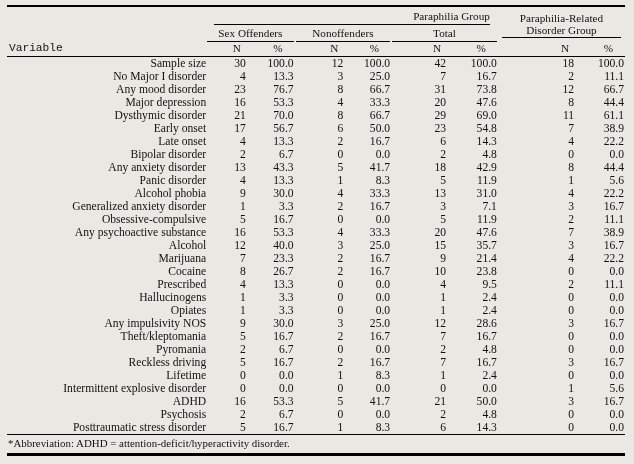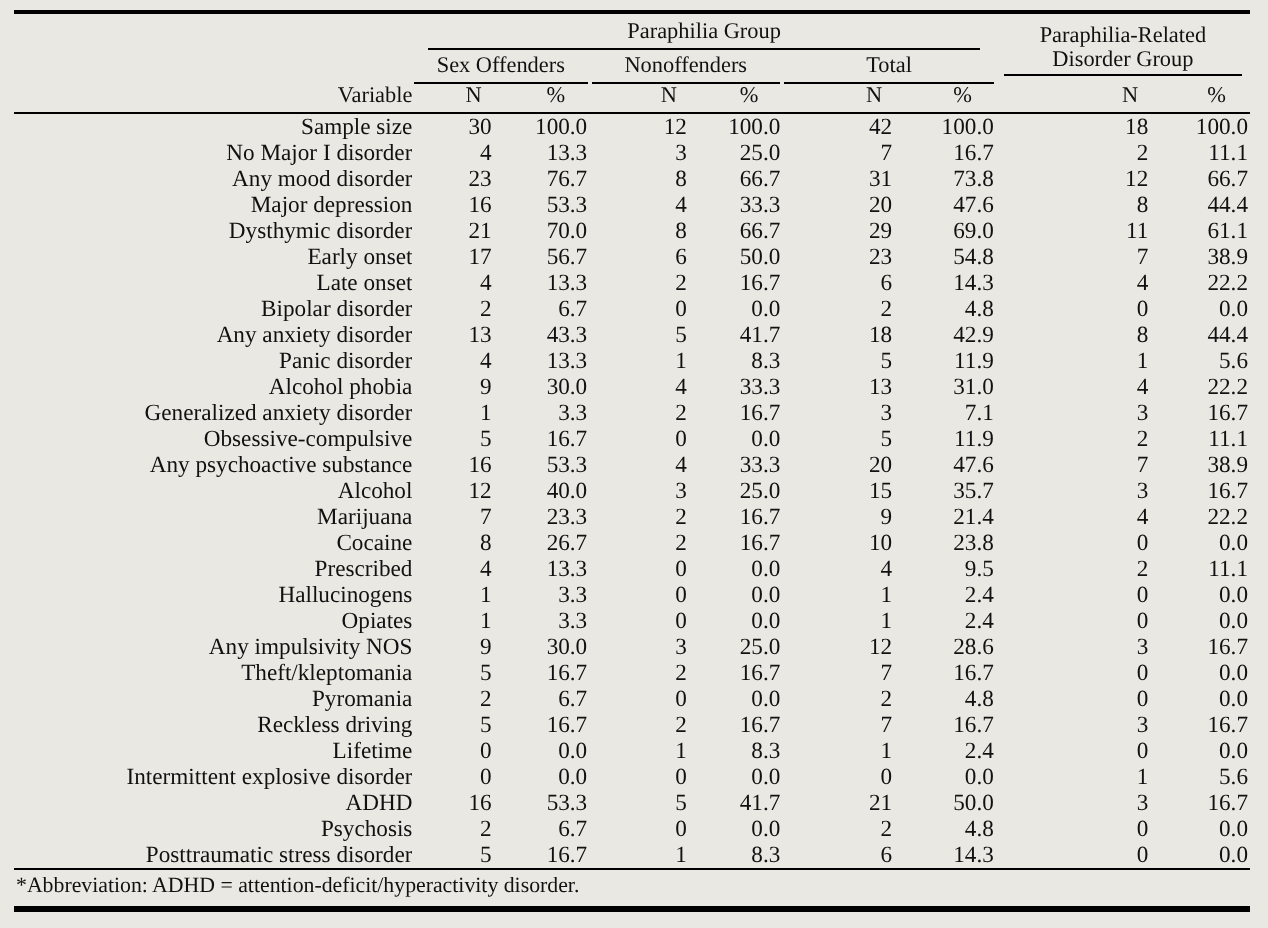--- a/index.html
+++ b/index.html
@@ -37,27 +37,28 @@
     vertical-align: bottom;
   }
   .rule {
     display: block;
     border-bottom: 1px solid #000;
     padding-bottom: 1px;
     margin: 0 1px;
     text-align: center;
     white-space: nowrap;
   }
-  .pgrule { margin: 0 8px; }
+  .pgrule { margin: 0 8px; text-align: right; }
   .prdhead .rule { margin: 4px 4px; line-height: 12px; padding-top: 1px; }
   .varhead {
-    text-align: right;
+    text-align: left;
     vertical-align: bottom;
     padding: 0 0 1px 2px;
     border-bottom: 1px solid #000;
+    font-family: Liberation Mono, monospace;
   }
   .nprow th { border-bottom: 1px solid #000; padding-bottom: 1px; }
   .nprow .nh { text-align: right; padding-right: 6px; }
   .nprow .ph { text-align: right; padding-right: 12px; }
   tbody td {
     font-size: 11.6px;
     line-height: 13px;
     padding: 0;
     white-space: nowrap;
     overflow: hidden;

